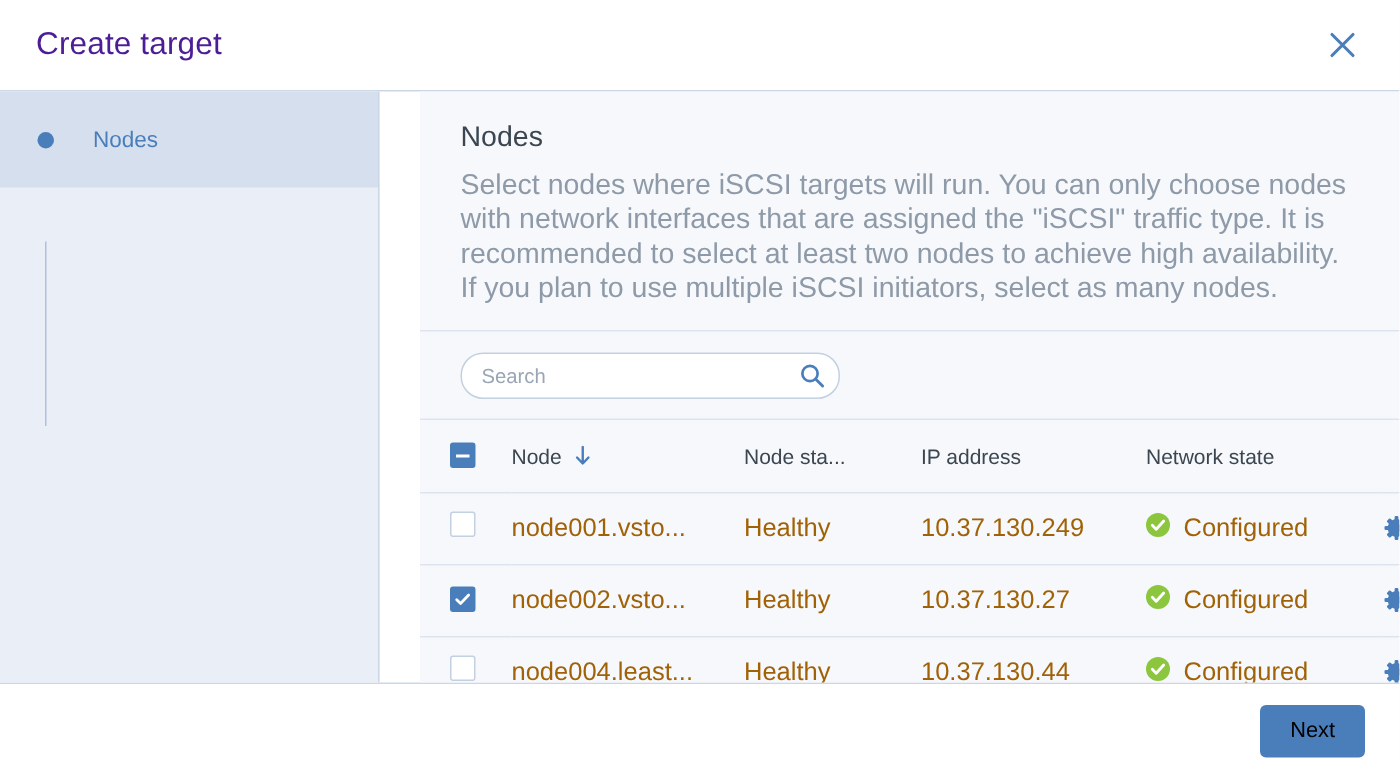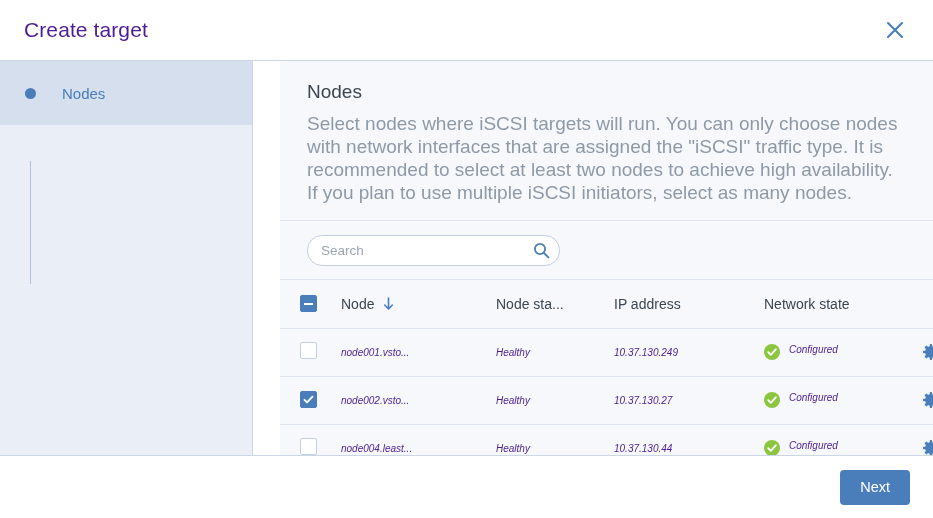--- a/index.html
+++ b/index.html
@@ -206,23 +206,22 @@
   .col-gear   { width: 41px; }
 
   th .th-inner {
     font-size: 14px;
     color: #3b4650;
     display: flex;
     align-items: center;
   }
   .sort-arrow { margin-left: 9px; display: inline-flex; }
   td .cell {
-    font-size: 10px;
-    color: #4c1d95;
-    font-style: italic;
+    font-size: 17px;
+    color: #a16207;
   }
   .pad-l-check { padding-left: 20px; }
 
   
   .cb {
     width: 17px;
     height: 17px;
     border-radius: 2px;
     box-sizing: border-box;
     display: inline-flex;
@@ -264,21 +263,21 @@
     height: 62px;
     min-height: 62px;
     background: #ffffff;
     display: flex;
     align-items: center;
     justify-content: flex-end;
     padding-right: 23px;
   }
   .btn-next {
     background: #4a7ebb;
-    color: #ffffff;
+    color: #000000;
     border: none;
     border-radius: 4px;
     font-size: 14.5px;
     font-family: "Liberation Sans", sans-serif;
     padding: 0 20px;
     height: 35px;
     min-width: 59px;
     cursor: pointer;
   }
 </style>

